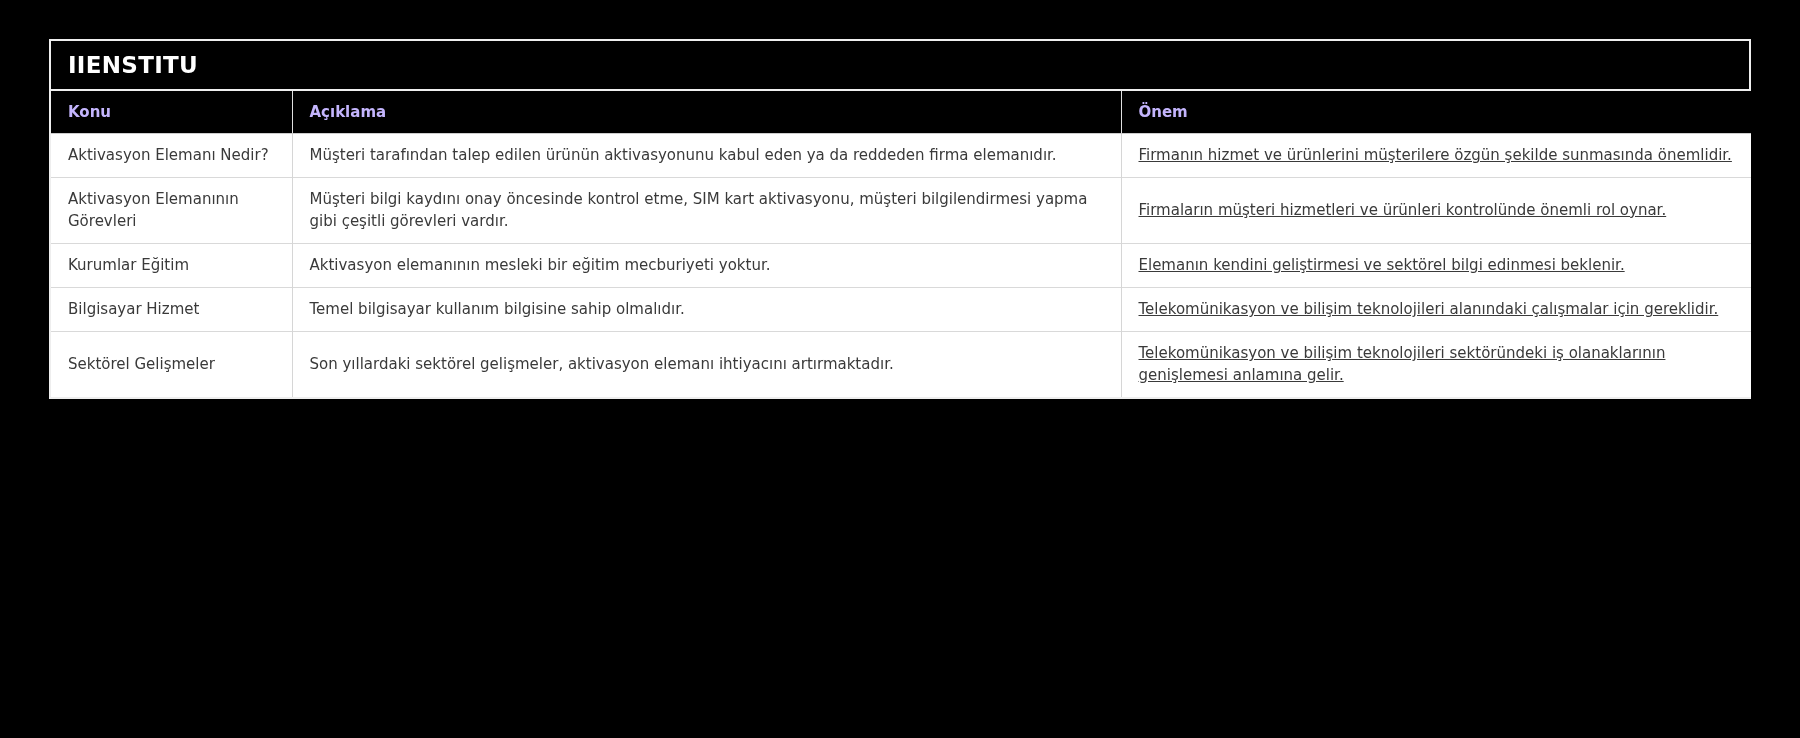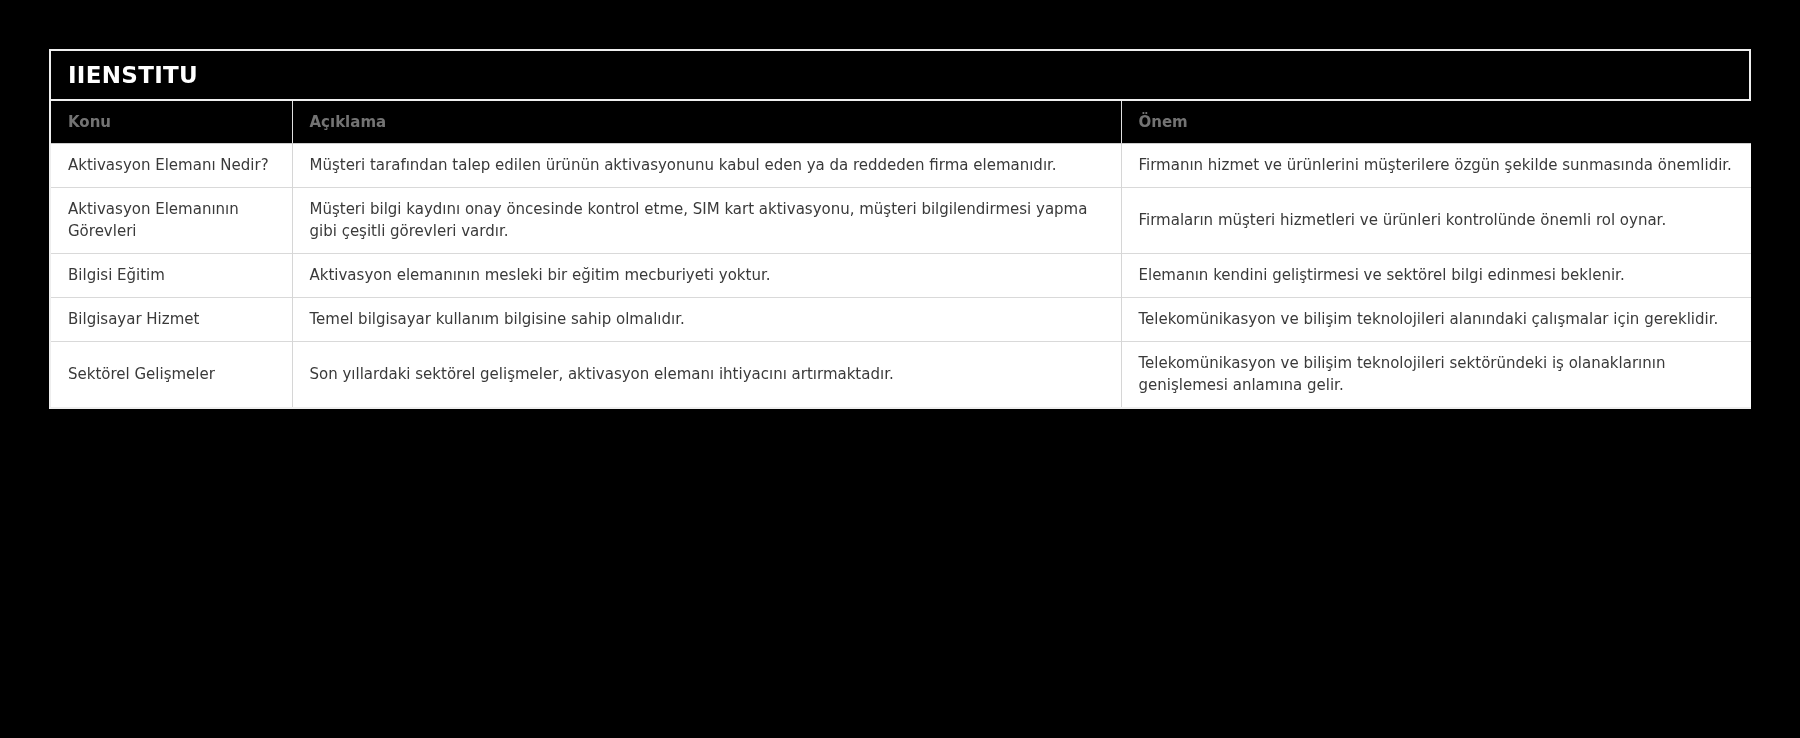--- a/index.html
+++ b/index.html
@@ -10,21 +10,21 @@
   body {
     width: 1800px;
     height: 738px;
     position: relative;
     font-family: "DejaVu Sans", "Liberation Sans", sans-serif;
     overflow: hidden;
   }
   .frame {
     position: absolute;
     left: 49px;
-    top: 49px;
+    top: 39px;
     width: 1702px;
     box-sizing: border-box;
     border: 2px solid #eeeeee;
     background: #000000;
   }
   .title-bar {
     height: 48px;
     display: flex;
     align-items: center;
     padding: 0 17px;
@@ -38,21 +38,21 @@
     letter-spacing: 0.3px;
   }
   table.info-table {
     width: 100%;
     border-collapse: collapse;
     table-layout: fixed;
     background: #ffffff;
   }
   table.info-table thead th {
     background: #000000;
-    color: #737373;
+    color: #c4b5fd;
     text-align: left;
     font-size: 15px;
     font-weight: bold;
     padding: 12px 17px;
     border-right: 1px solid #e0e0e0;
     border-bottom: 1px solid #cccccc;
   }
   table.info-table thead th:last-child {
     border-right: none;
   }
@@ -66,20 +66,21 @@
     border-right: 1px solid #d6d6d6;
     border-top: 1px solid #d9d9d9;
     word-wrap: break-word;
   }
   table.info-table tbody tr:first-child td {
     border-top: none;
     margin-left: 23px;
   }
   table.info-table tbody td:last-child {
     border-right: none;
+    text-decoration: underline;
   }
 </style>
 </head>
 <body>
 
 <div class="frame">
   <div class="title-bar">
     <span class="title">IIENSTITU</span>
   </div>
   <table class="info-table">
@@ -100,21 +101,21 @@
     <td>Aktivasyon Elemanı Nedir?</td>
     <td>Müşteri tarafından talep edilen ürünün aktivasyonunu kabul eden ya da reddeden firma elemanıdır.</td>
     <td>Firmanın hizmet ve ürünlerini müşterilere özgün şekilde sunmasında önemlidir.</td>
   </tr>
         <tr>
     <td>Aktivasyon Elemanının Görevleri</td>
     <td>Müşteri bilgi kaydını onay öncesinde kontrol etme, SIM kart aktivasyonu, müşteri bilgilendirmesi yapma gibi çeşitli görevleri vardır.</td>
     <td>Firmaların müşteri hizmetleri ve ürünleri kontrolünde önemli rol oynar.</td>
   </tr>
         <tr>
-    <td>Bilgisi Eğitim</td>
+    <td>Kurumlar Eğitim</td>
     <td>Aktivasyon elemanının mesleki bir eğitim mecburiyeti yoktur.</td>
     <td>Elemanın kendini geliştirmesi ve sektörel bilgi edinmesi beklenir.</td>
   </tr>
         <tr>
     <td>Bilgisayar Hizmet</td>
     <td>Temel bilgisayar kullanım bilgisine sahip olmalıdır.</td>
     <td>Telekomünikasyon ve bilişim teknolojileri alanındaki çalışmalar için gereklidir.</td>
   </tr>
         <tr>
     <td>Sektörel Gelişmeler</td>

